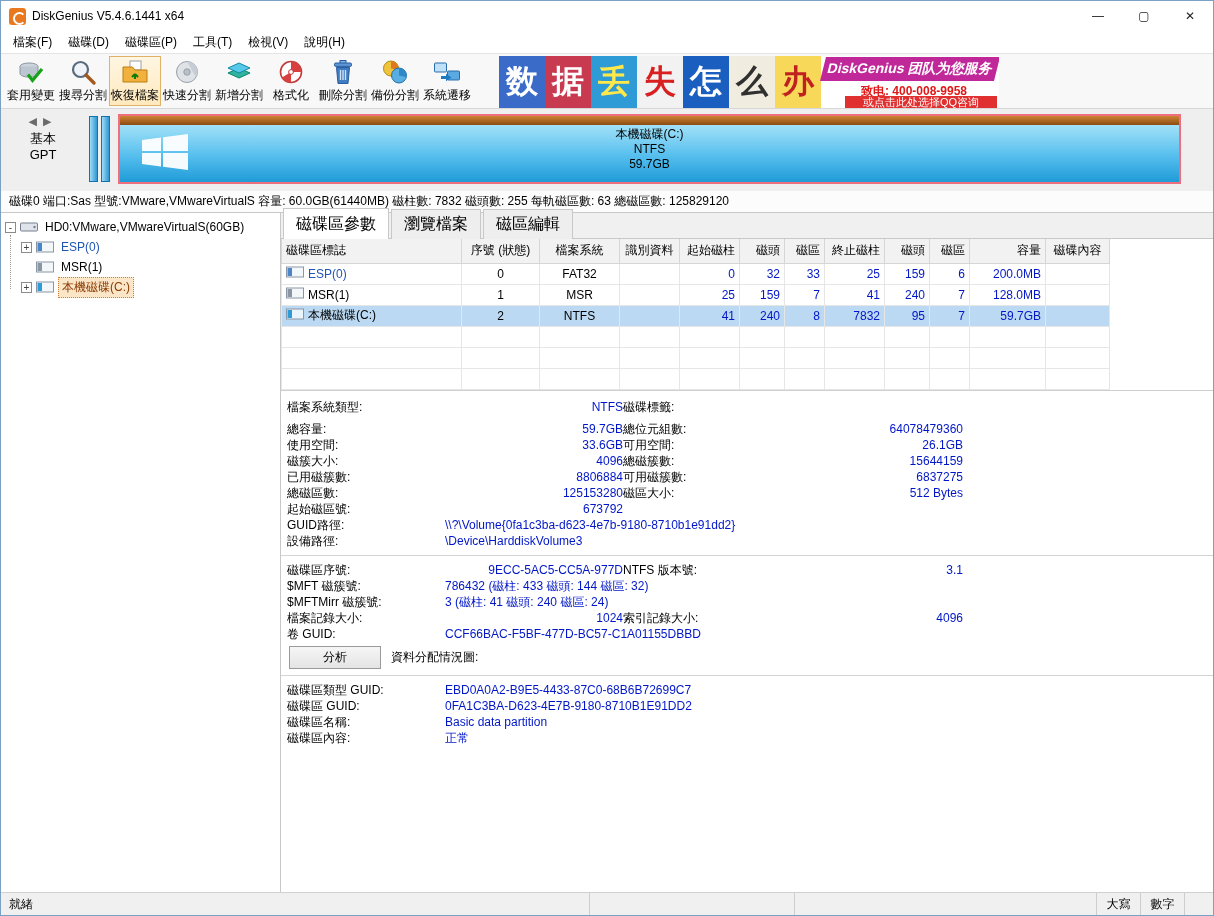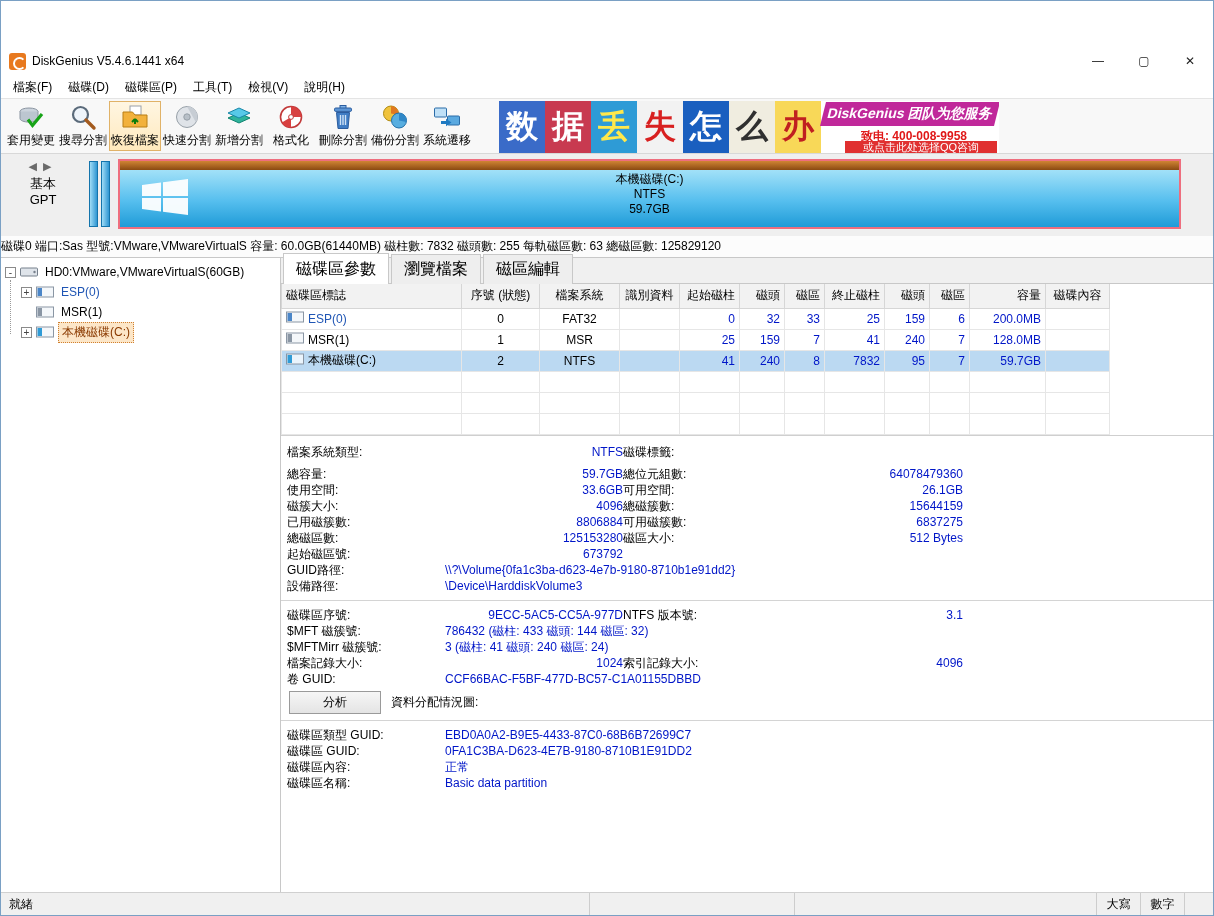--- a/index.html
+++ b/index.html
@@ -1,21 +1,21 @@
 <!DOCTYPE html>
 <html><head>
 <meta charset="utf-8">
 <style>
   * { box-sizing: border-box; margin:0; padding:0; }
   html,body { background:#d0d0d0; }
   body { font-family:"Liberation Sans","DejaVu Sans",sans-serif; font-size:12px; color:#000; }
   .win { width:1214px; height:916px; background:#fff; border:1px solid #7aa0c4; position:relative; overflow:hidden; display:flex; flex-direction:column; }
 
   
-  .titlebar { height:30px; display:flex; align-items:center; background:#fff; flex:0 0 auto;margin-top:45px; }
+  .titlebar { height:30px; display:flex; align-items:center; background:#fff; flex:0 0 auto; }
   .appicon { width:17px; height:17px; margin:0 6px 0 8px; background:#e8791e; border-radius:3px; position:relative; flex:0 0 auto; }
   .appicon::after { content:""; position:absolute; left:4px; top:4px; width:9px; height:9px; border:2px solid #fff; border-radius:50%; border-right-color:transparent; }
   .title { font-size:12px; }
   .winbtns { margin-left:auto; display:flex; height:30px; }
   .wbtn { width:46px; height:30px; display:flex; align-items:center; justify-content:center; font-size:12px; color:#222; cursor:default; }
 
   
   .menubar { height:22px; display:flex; align-items:center; background:#fff; padding-left:4px; flex:0 0 auto; }
   .mitem { padding:2px 8px; }
 
@@ -49,21 +49,21 @@
   .side-l { font-size:13px; line-height:16px; }
   .mini { position:absolute; top:7px; width:9px; height:66px; background:linear-gradient(90deg,#9fdcf6,#2f96d2); border:1px solid #1374ac; }
   .mini.m1 { left:88px; } .mini.m2 { left:100px; }
   .partbar { position:absolute; left:117px; top:5px; width:1063px; height:70px; border:2px solid #ee6e7e; background:#fff; }
   .partbar-top { height:9px; background:linear-gradient(180deg,#d08434,#8a4a12); }
   .partbar-body { position:absolute; left:0; right:0; top:9px; bottom:0; background:linear-gradient(180deg,#a2e1f8 0%,#55beee 55%,#1f9bd7 100%); display:flex; align-items:center; }
   .winlogo { margin-left:22px; opacity:.95; flex:0 0 auto; }
   .part-text { position:absolute; left:0; right:0; top:2px; text-align:center; line-height:15px; color:#000; }
 
   
-  .diskinfo { height:22px; background:#fcfcfc; border-bottom:1px solid #c8c8c8; display:flex; align-items:center; flex:0 0 auto; }
+  .diskinfo { height:22px; background:#fcfcfc; border-bottom:1px solid #c8c8c8; display:flex; align-items:center; padding-left:8px; flex:0 0 auto; }
 
   
   .main { flex:1; display:flex; min-height:0; }
   .tree { width:280px; border-right:1px solid #c8c8c8; background:#fff; padding:4px 0 0 4px; position:relative; }
   .treevline { position:absolute; left:9px; top:22px; height:54px; border-left:1px dotted #9a9a9a; }
   .tnode { height:20px; display:flex; align-items:center; white-space:nowrap; }
   .tnode.child { padding-left:16px; }
   .expander { width:11px; height:11px; border:1px solid #8a8a8a; background:#fff; font-size:10px; line-height:9px; text-align:center; color:#444; margin-right:4px; flex:0 0 auto; }
   .expander.spacer { visibility:hidden; }
   .nicon { margin-right:4px; display:flex; align-items:center; flex:0 0 auto; }
@@ -540,26 +540,26 @@
 
         <div class="drow long">
             <span class="dl">磁碟區類型 GUID:</span>
             <span class="dv">EBD0A0A2-B9E5-4433-87C0-68B6B72699C7</span>
           </div>
         <div class="drow long">
             <span class="dl">磁碟區 GUID:</span>
             <span class="dv">0FA1C3BA-D623-4E7B-9180-8710B1E91DD2</span>
           </div>
         <div class="drow long">
+            <span class="dl">磁碟區名稱:</span>
+            <span class="dv">Basic data partition</span>
+          </div>
+        <div class="drow long">
             <span class="dl">磁碟區內容:</span>
             <span class="dv">正常</span>
-          </div>
-        <div class="drow long">
-            <span class="dl">磁碟區名稱:</span>
-            <span class="dv">Basic data partition</span>
           </div>
 
       </div>
     </div>
   </div>
 
   <div class="statusbar">
     <div class="sb-left">就緒</div>
     <div class="sb-cell sb-b1"></div>
     <div class="sb-cell sb-b2"></div>

